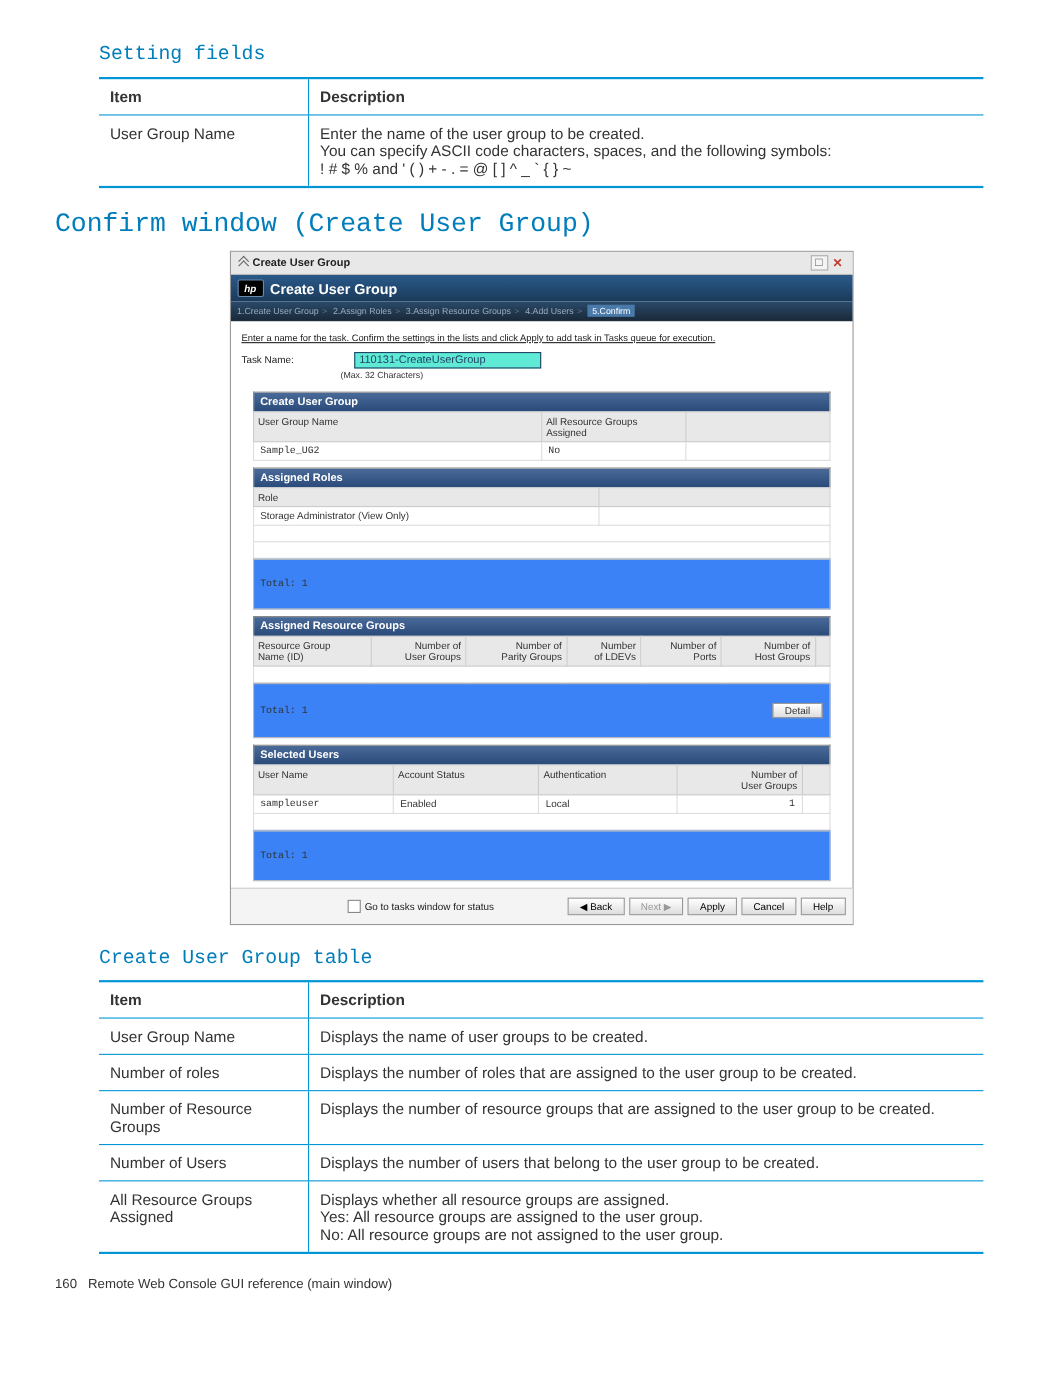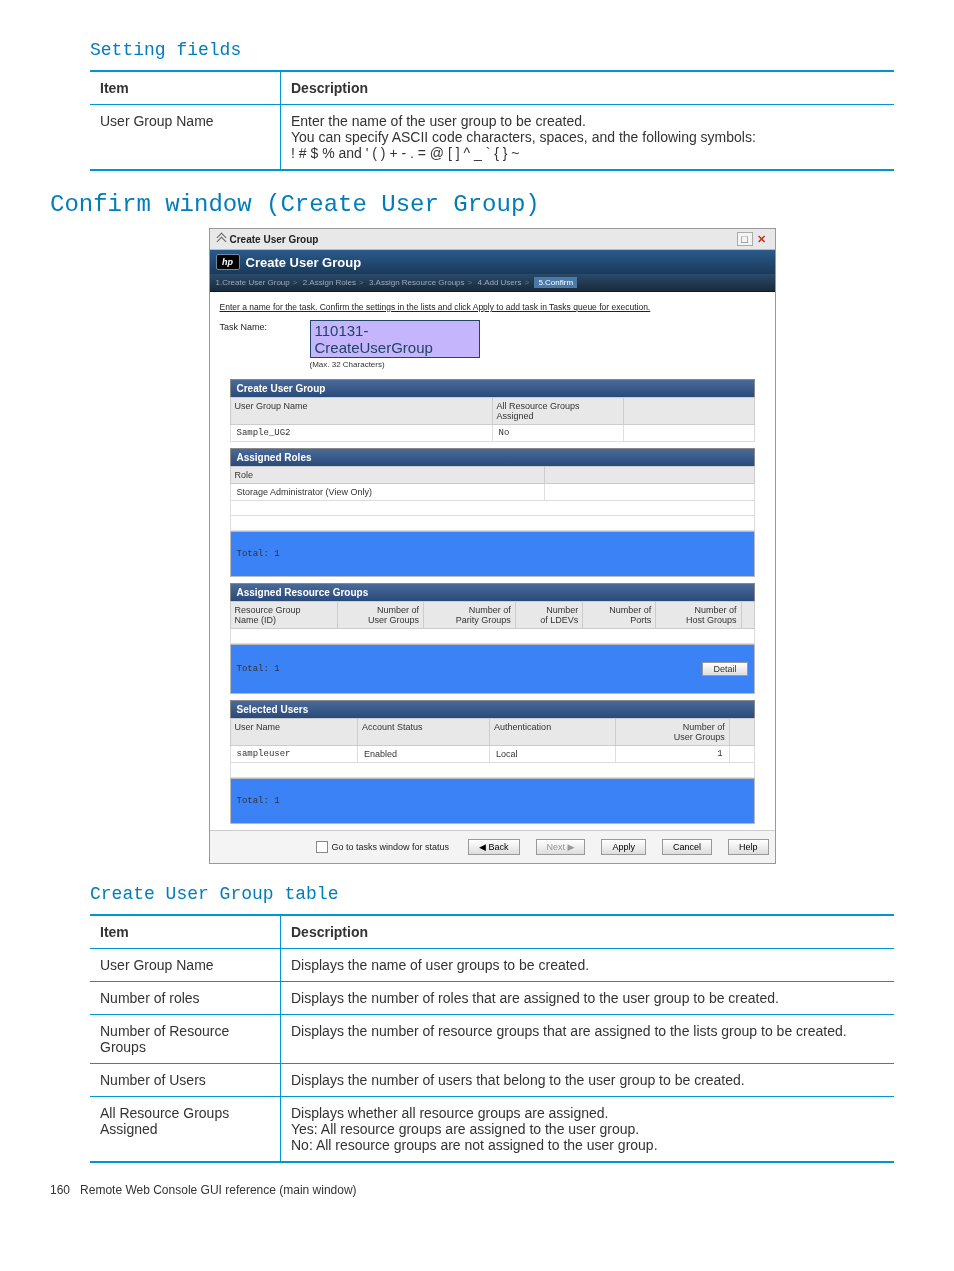--- a/index.html
+++ b/index.html
@@ -122,25 +122,26 @@
   }
   .taskrow {
     display: flex;
     align-items: flex-start;
     padding: 0 10px 10px 10px;
     font-size: 9px;
   }
   .tasklabel { width: 90px; padding-top: 2px; }
   .taskinput {
     border: 1px solid #246;
-    background: #c4b5fd;
+    background: #5eead4;
     padding: 1px 4px;
-    font-size: 15px;
+    font-size: 10px;
     width: 160px;
     color: #246;
+    margin-left: 12px;
   }
   .tasksub { font-size: 8px; color: #333; margin-top: 2px; }
 
   .panel {
     margin: 0 20px 6px 20px;
   }
   .panel-head {
     background: linear-gradient(#4a6a9a, #2a4a7a);
     color: #fff;
     font-weight: bold;
@@ -193,21 +194,21 @@
     padding: 1px 10px;
     font-size: 9px;
     cursor: pointer;
     font-family: Verdana, sans-serif;
   }
   .footer {
     display: flex;
     justify-content: flex-end;
     align-items: center;
     padding: 8px 6px;
-    gap: 16px;
+    gap: 4px;
     border-top: 1px solid #ccc;
     background: #f4f4f4;
   }
   .footer .chk {
     display: flex; align-items: center; gap: 4px;
     margin-right: auto;
     margin-left: 100px;
     font-size: 9px;
   }
   .footer .chk .box {
@@ -407,21 +408,21 @@
   <tr>
         <td>User Group Name</td>
         <td>Displays the name of user groups to be created.</td>
       </tr>
   <tr>
         <td>Number of roles</td>
         <td>Displays the number of roles that are assigned to the user group to be created.</td>
       </tr>
   <tr>
         <td>Number of Resource Groups</td>
-        <td>Displays the number of resource groups that are assigned to the lists group to be created.</td>
+        <td>Displays the number of resource groups that are assigned to the user group to be created.</td>
       </tr>
   <tr>
         <td>Number of Users</td>
         <td>Displays the number of users that belong to the user group to be created.</td>
       </tr>
   <tr>
         <td>All Resource Groups Assigned</td>
         <td style="white-space:pre-line">Displays whether all resource groups are assigned.
 Yes: All resource groups are assigned to the user group.
 No: All resource groups are not assigned to the user group.</td>

